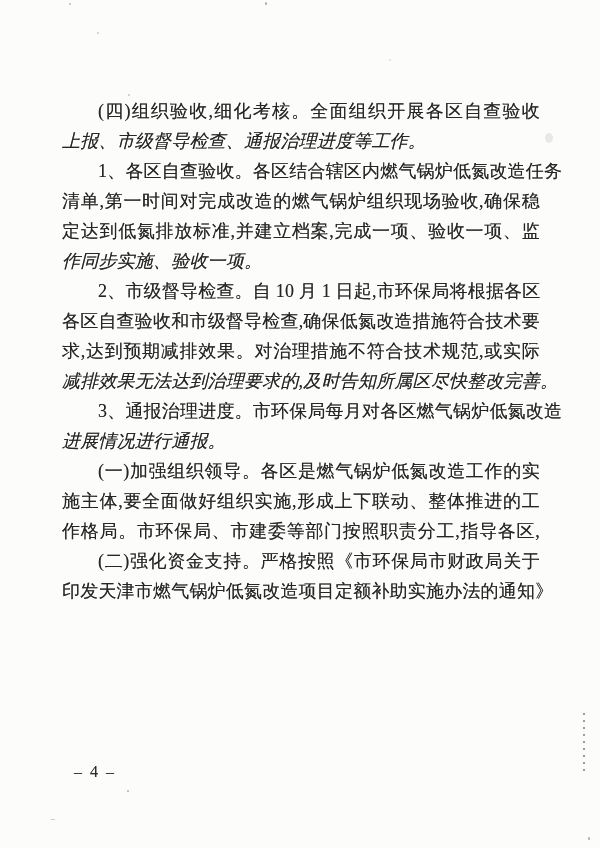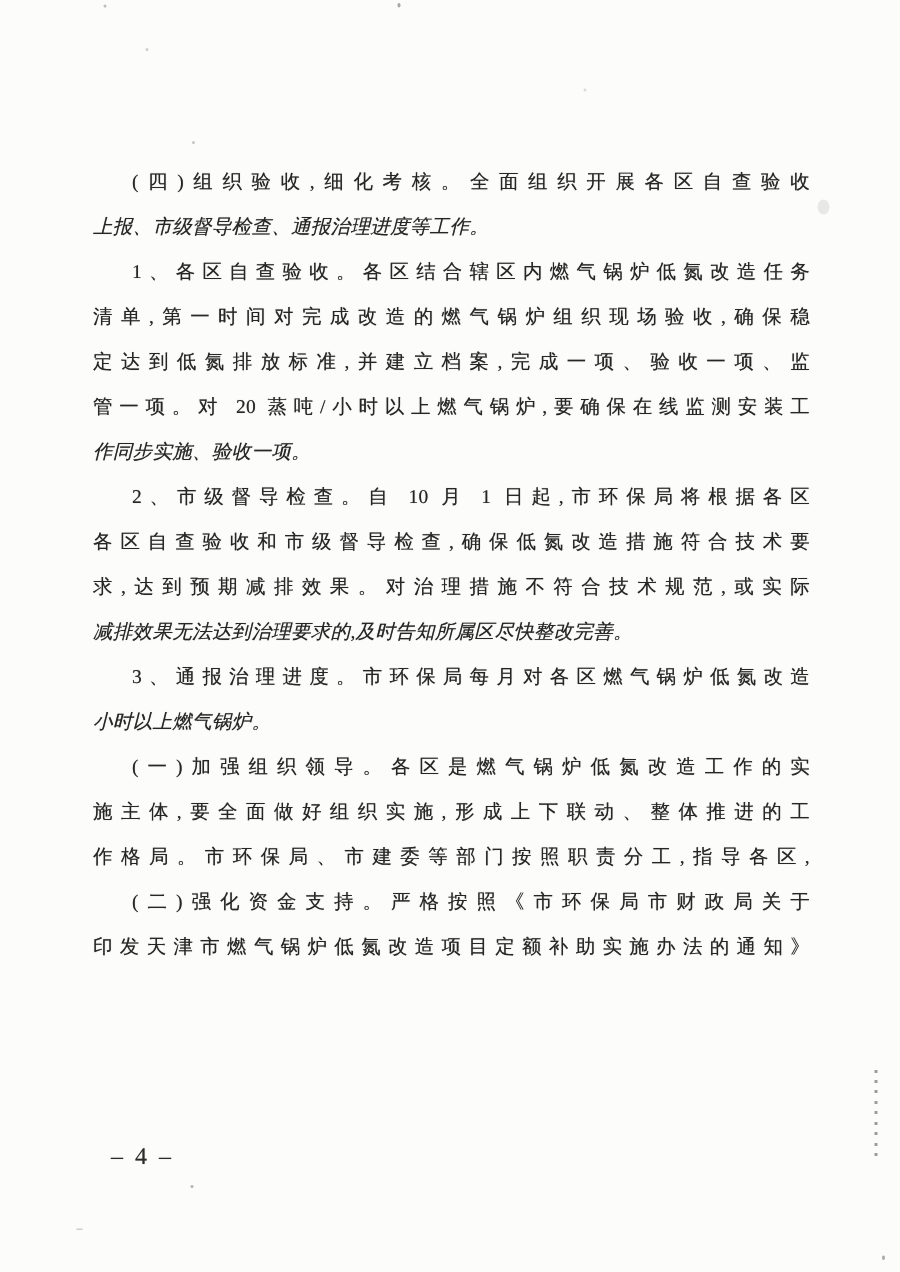--- a/index.html
+++ b/index.html
@@ -11,23 +11,23 @@
   .page {
     position: relative;
     width: 600px;
     height: 848px;
     background: #fcfcfa;
     overflow: hidden;
   }
   .doc {
     position: absolute;
     left: 62px;
-    top: 106px;
+    top: 96px;
     width: 478px;
-    font-size: 13px;
+    font-size: 18px;
     line-height: 30px;
     color: #262626;
     text-shadow: 0 0 0.5px rgba(20,20,20,0.55);
     letter-spacing: 0.2px;
   }
   .line {
     width: 478px;
     height: 30px;
     text-align: justify;
     text-align-last: justify;
@@ -84,28 +84,27 @@
 <body>
 
 <div class="page">
 
   <div class="doc">
     <div class="line indent">(四)组织验收,细化考核。全面组织开展各区自查验收</div>
     <div class="line end">上报、市级督导检查、通报治理进度等工作。</div>
     <div class="line indent">1、各区自查验收。各区结合辖区内燃气锅炉低氮改造任务</div>
     <div class="line">清单,第一时间对完成改造的燃气锅炉组织现场验收,确保稳</div>
     <div class="line">定达到低氮排放标准,并建立档案,完成一项、验收一项、监</div>
-    <div class="line">管一项。对 20 蒸吨/小时以上燃气锅炉,要确保在线监测安装工</div>
     <div class="line end">作同步实施、验收一项。</div>
     <div class="line indent">2、市级督导检查。自 10 月 1 日起,市环保局将根据各区</div>
     <div class="line">各区自查验收和市级督导检查,确保低氮改造措施符合技术要</div>
     <div class="line">求,达到预期减排效果。对治理措施不符合技术规范,或实际</div>
     <div class="line end">减排效果无法达到治理要求的,及时告知所属区尽快整改完善。</div>
     <div class="line indent">3、通报治理进度。市环保局每月对各区燃气锅炉低氮改造</div>
-    <div class="line end">小时以上燃气锅炉。</div>
+    <div class="line end">进展情况进行通报。</div>
     <div class="line indent">(一)加强组织领导。各区是燃气锅炉低氮改造工作的实</div>
     <div class="line">施主体,要全面做好组织实施,形成上下联动、整体推进的工</div>
     <div class="line">作格局。市环保局、市建委等部门按照职责分工,指导各区,</div>
     <div class="line indent">(二)强化资金支持。严格按照《市环保局市财政局关于</div>
     <div class="line">印发天津市燃气锅炉低氮改造项目定额补助实施办法的通知》</div>
   </div>
 
   <div class="page-number">– 4 –</div>
 
   <div>

